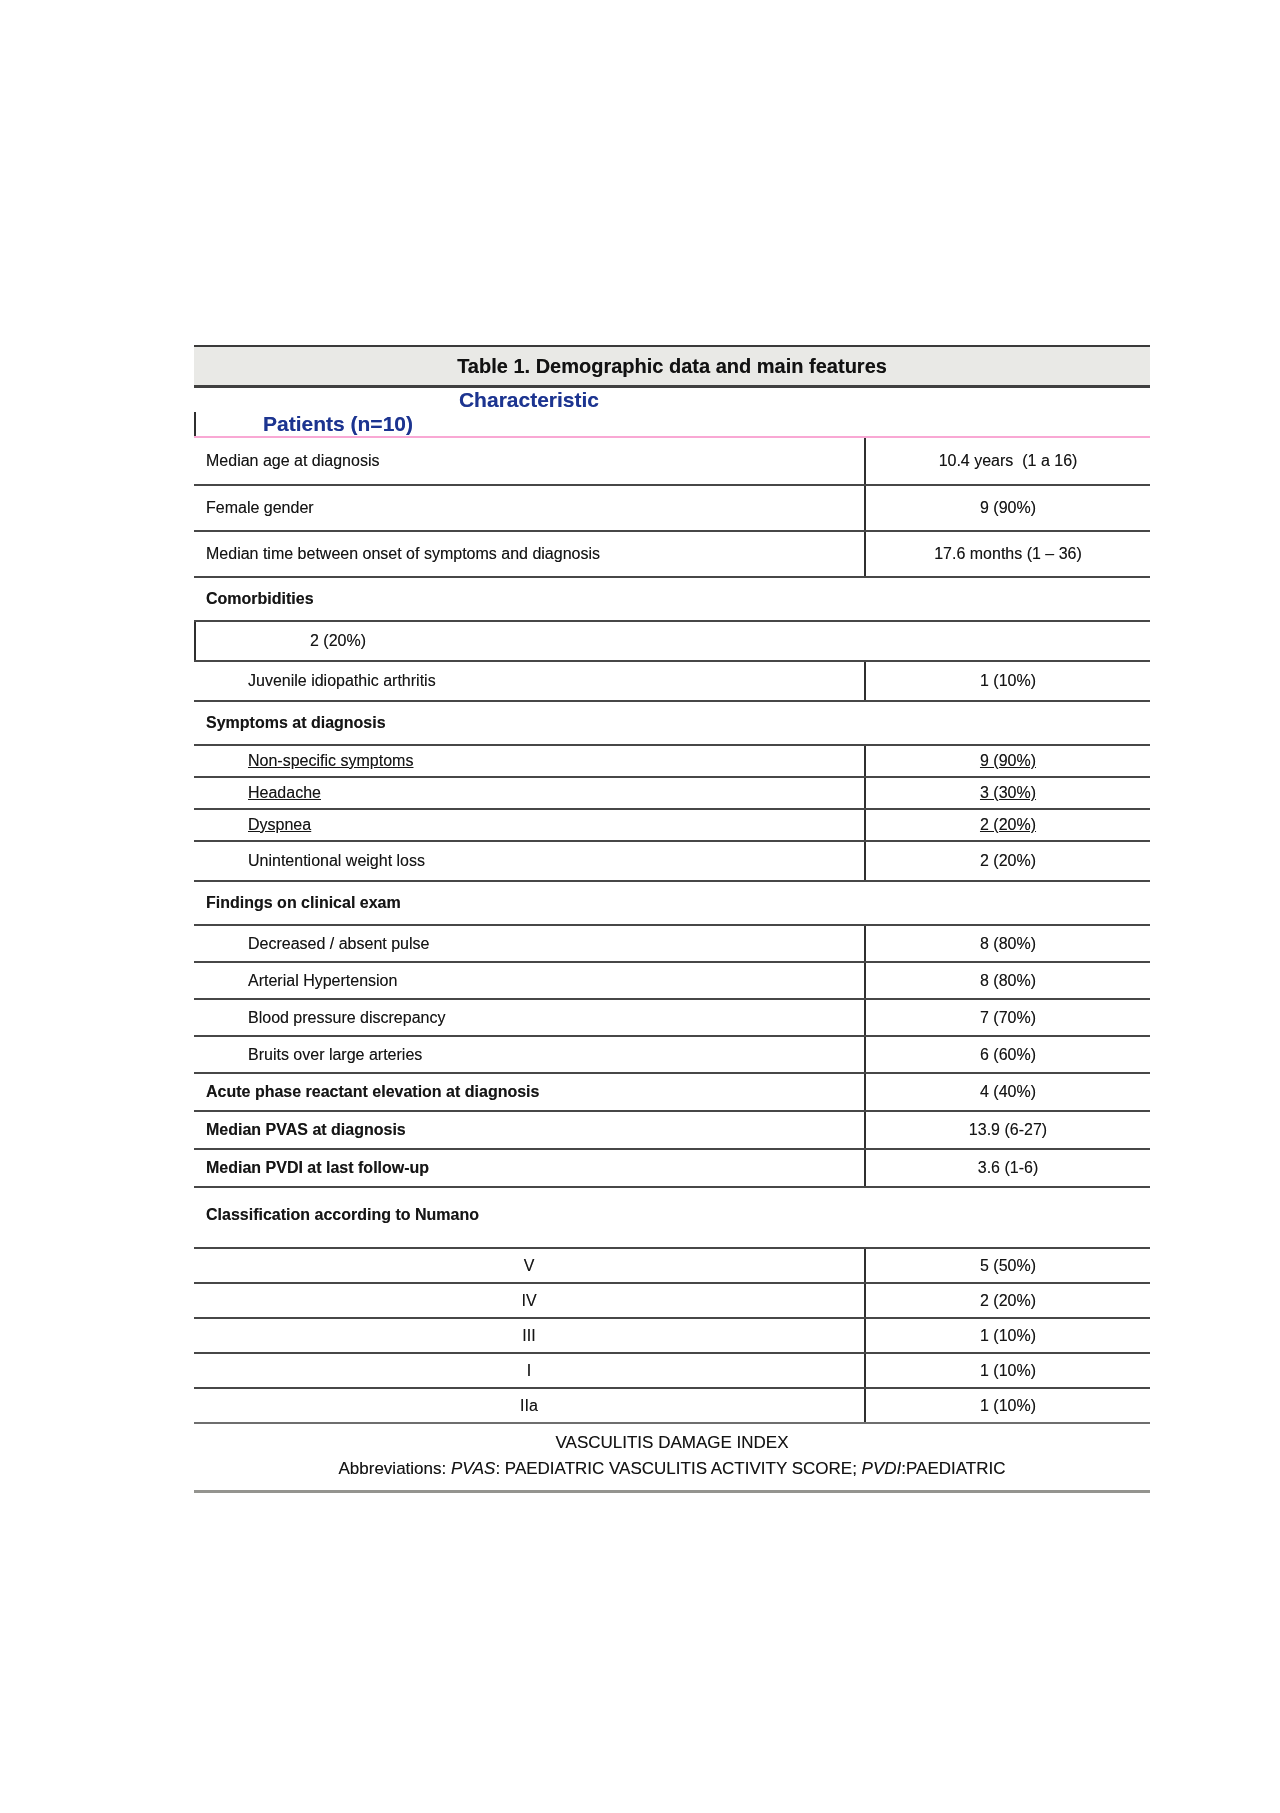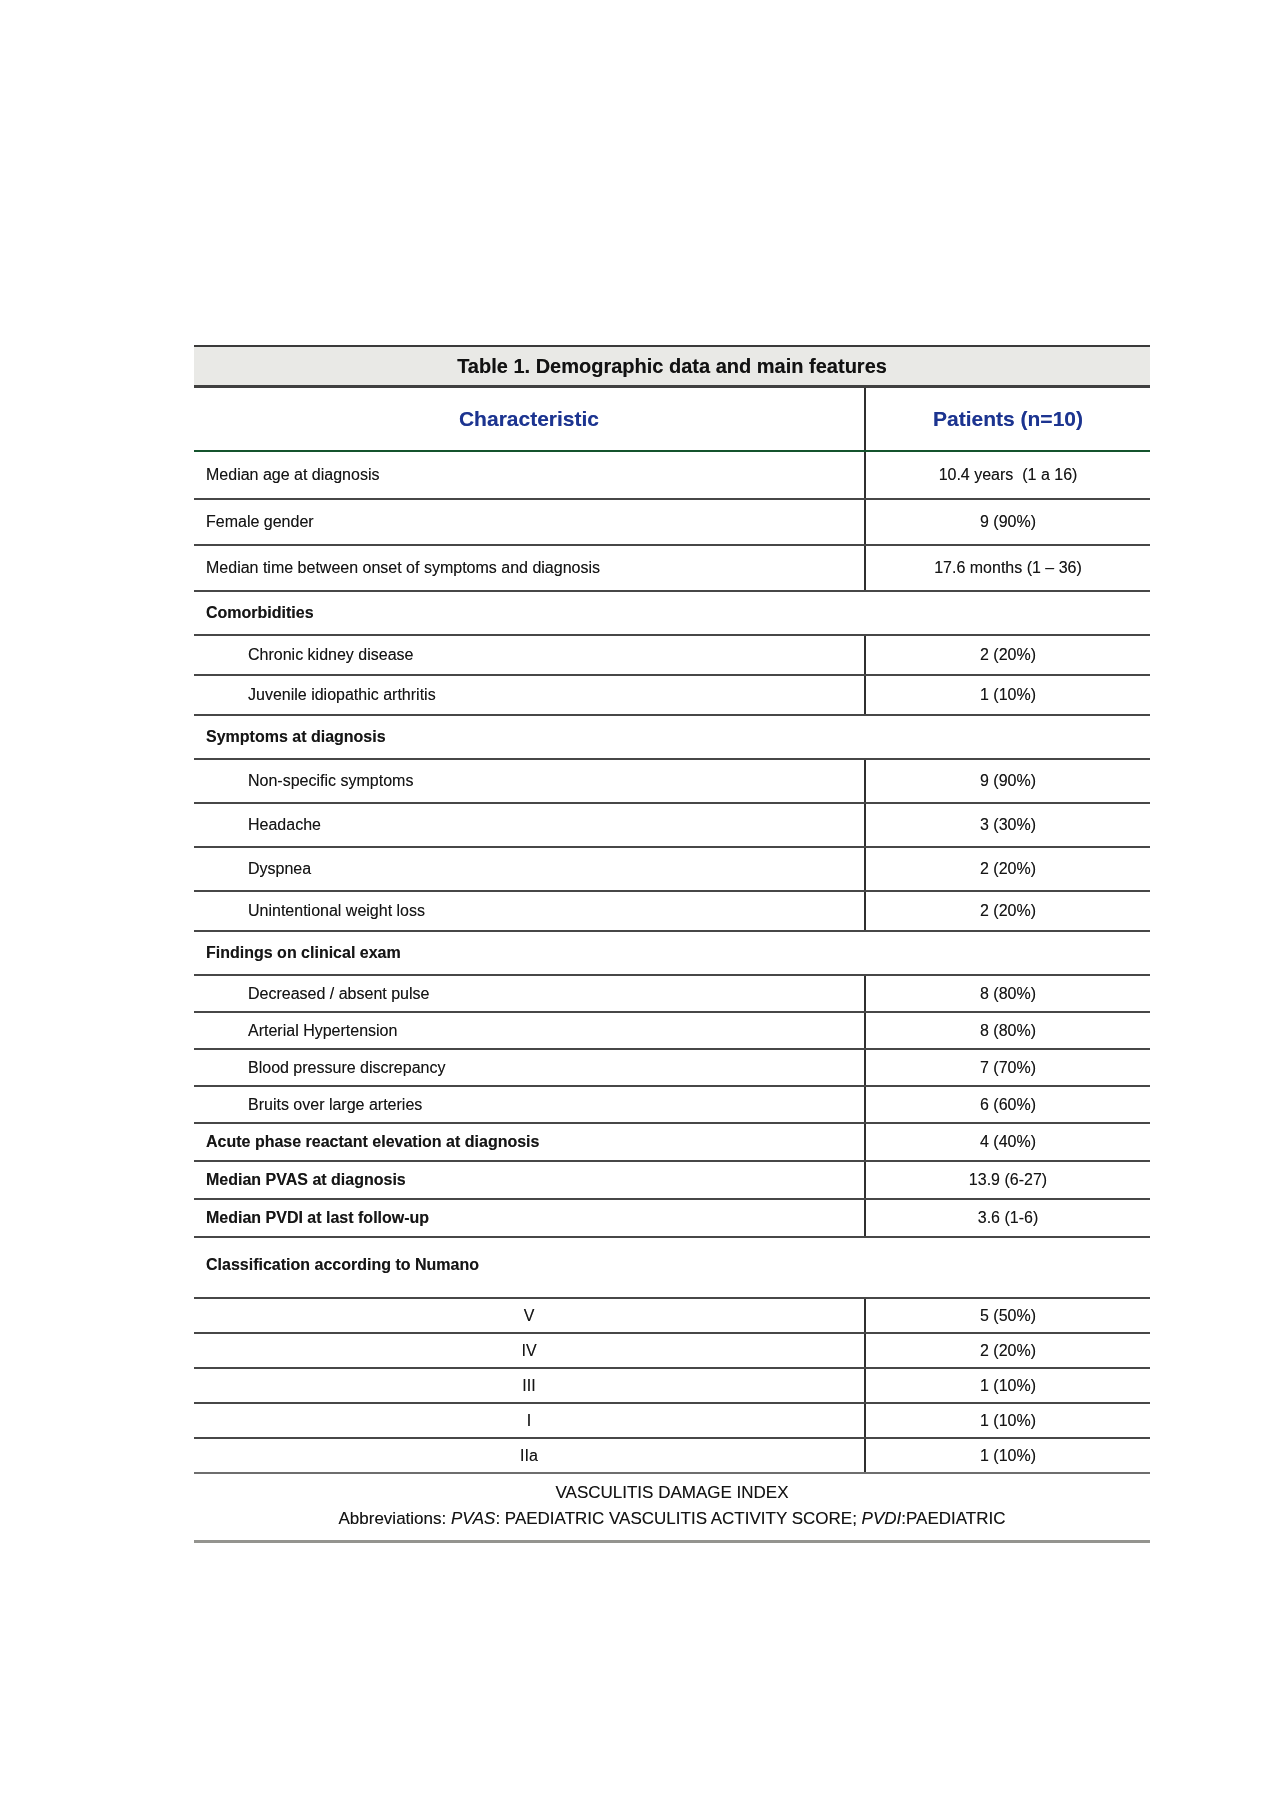--- a/index.html
+++ b/index.html
@@ -23,23 +23,24 @@
     background:var(--bar-bg,#e9e9e6);
     border-top:2px solid #3a3a3a;
     border-bottom:3px solid #404040;
     display:flex;align-items:center;justify-content:center;
     font-weight:bold;font-size:20px;
     color:#121212;
     text-shadow:0 0 0.6px rgba(30,30,30,0.55);
   }
   
   .header-row{
-    height:64px;
+    height:50px;
     display:flex;
-    border-bottom:2px solid #14532d;
+    border-bottom:2px solid #f9a8d4;
+    flex-direction:column;
   }
   .header-row .hcell{
     display:flex;align-items:center;justify-content:center;
     font-weight:bold;font-size:21px;
     color:var(--accent,#1c3490);
     text-shadow:0 0 0.6px rgba(28,52,144,0.5);
   }
   .hcell.left{width:670px;}
   .hcell.right{width:286px;border-left:2px solid #2f2f2f;}
   
@@ -58,21 +59,21 @@
   .cell-value{
     width:286px;
     display:flex;align-items:center;justify-content:center;
     border-left:2px solid #2f2f2f;
     text-align:center;
   }
   
   .r-std{height:46px;}
   .r-sub{height:40px;}
   .r-sub .cell-label{padding-left:54px;}
-  .r-sub--tall{height:44px;}
+  .r-sub--tall{height:32px;text-decoration:underline;}
   .r-sub--short{height:37px;}
   .r-bold{height:38px;}
   .r-bold .cell-label{font-weight:bold;}
   .r-section{height:44px;}
   .r-section .cell-label{width:956px;font-weight:bold;}
   .r-section--tall{height:61px;}
   .r-section--tall .cell-label{align-items:flex-start;padding-top:18px;}
   .r-center{height:35px;}
   .r-center .cell-label{justify-content:center;padding-left:0;}
   
@@ -111,21 +112,20 @@
           <div class="cell-value">9 (90%)</div>
         </div>
         <div class="trow r-std">
           <div class="cell-label">Median time between onset of symptoms and diagnosis</div>
           <div class="cell-value">17.6 months (1 – 36)</div>
         </div>
         <div class="trow r-section">
           <div class="cell-label">Comorbidities</div>
         </div>
         <div class="trow r-sub">
-          <div class="cell-label">Chronic kidney disease</div>
           <div class="cell-value">2 (20%)</div>
         </div>
         <div class="trow r-sub">
           <div class="cell-label">Juvenile idiopathic arthritis</div>
           <div class="cell-value">1 (10%)</div>
         </div>
         <div class="trow r-section">
           <div class="cell-label">Symptoms at diagnosis</div>
         </div>
         <div class="trow r-sub r-sub--tall">

